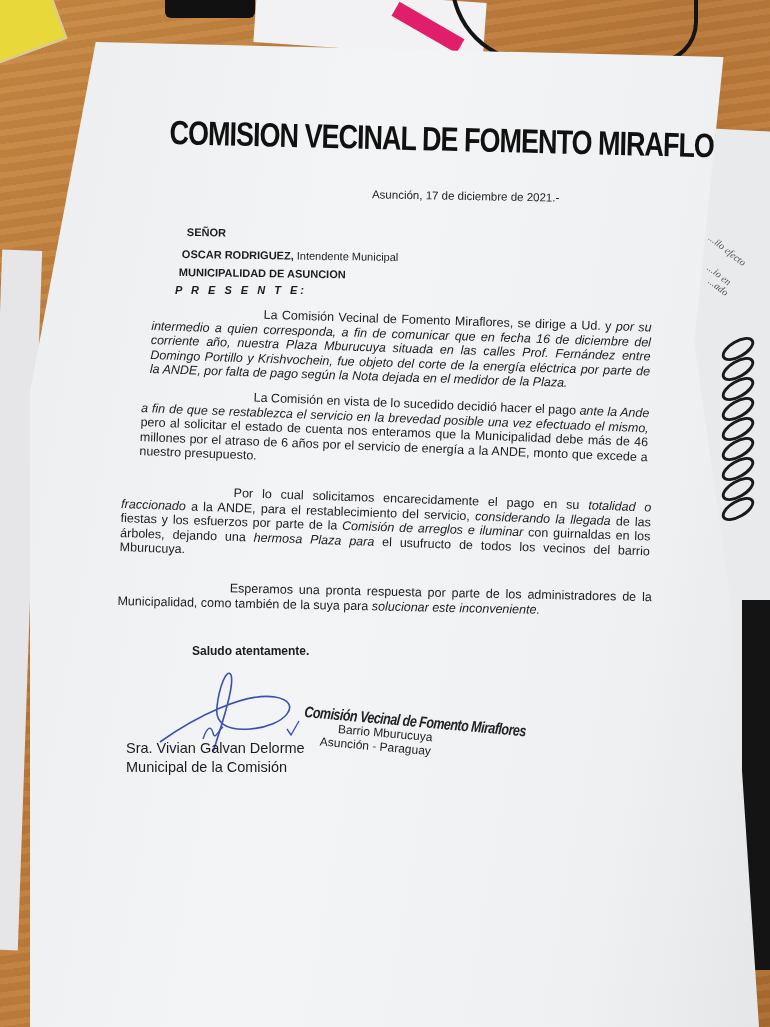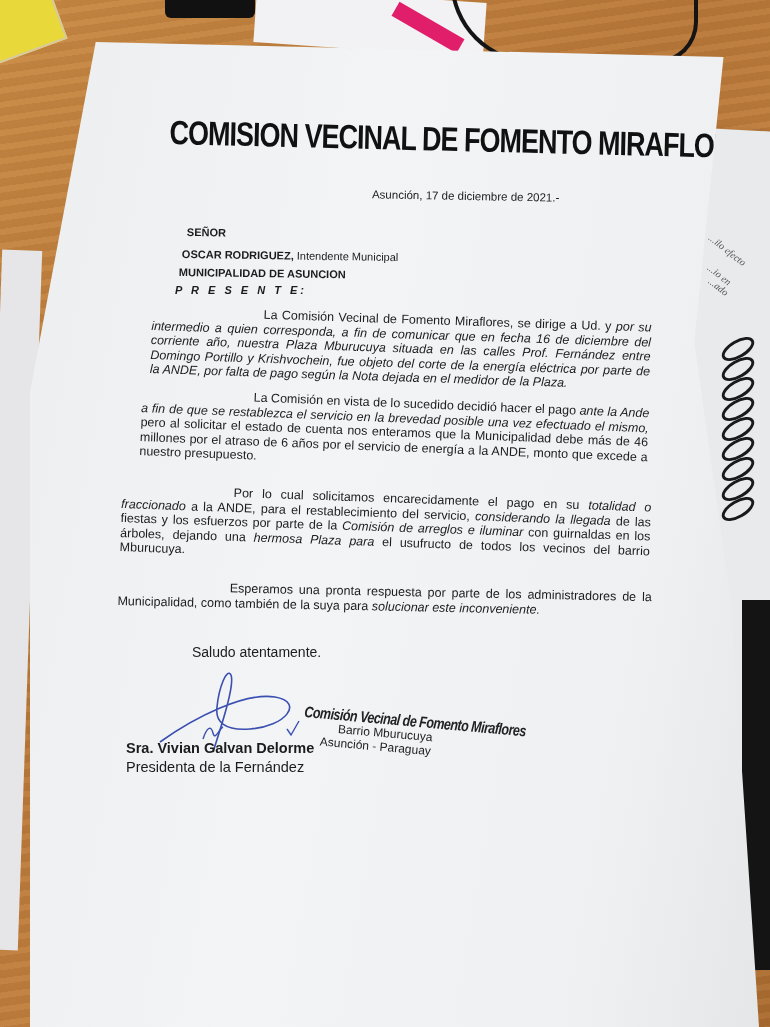--- a/index.html
+++ b/index.html
@@ -41,28 +41,28 @@
     position: absolute; font-size: 12.5px; line-height: 14.5px; text-align: justify; text-align-last: left;
     transform-origin: left top;
   }
   .para .indent { display: inline-block; width: 112px; }
   .p1 { left: 122px; top: 262px; width: 500px; transform: rotate(1.9deg); }
   .p2 { left: 112px; top: 344px; width: 508px; transform: rotate(2.3deg); }
   .p3 { left: 92px; top: 440px; width: 530px; transform: rotate(2deg); }
   .p3 .i { font-style: italic; }
   .p4 { left: 88px; top: 537px; width: 534px; transform: rotate(1.2deg); }
   .p4 .i { font-style: italic; }
-  .closing { position: absolute; left: 162px; top: 602px; font-size: 14px; }
+  .closing { position: absolute; left: 162px; top: 602px; font-size: 12px; font-weight: bold; }
   .signature { position: absolute; left: 125px; top: 625px; width: 160px; height: 90px; }
   .stamp { position: absolute; left: 275px; top: 663px; transform: rotate(5deg); transform-origin: left top; color: #222; }
   .stamp .s1 { font-weight: 900; font-style: italic; font-size: 12.5px; letter-spacing: -0.5px; transform: scaleY(1.25); display: block; white-space: nowrap; }
   .stamp .s2 { font-size: 12px; margin-left: 35px; display: block; }
   .stamp .s3 { font-size: 12px; margin-left: 18px; display: block; }
   .signer { position: absolute; left: 96px; top: 697px; font-size: 14.5px; line-height: 19px; }
-  .signer .name { font-weight: bold; display: block; }
+  .signer .name { font-weight: normal; display: block; }
 </style>
 </head>
 <body>
 
 <div class="yellow-folder"></div>
 <div class="black-device"></div>
 <div class="paper-top"></div>
 <div class="pink-strip"></div>
 <div class="cable"></div>
 <div class="left-sheet"></div>
@@ -135,15 +135,15 @@
   </svg>
 
   <div class="stamp">
     <span class="s1">Comisión Vecinal de Fomento Miraflores</span>
     <span class="s2">Barrio Mburucuya</span>
     <span class="s3">Asunción - Paraguay</span>
   </div>
 
   <div class="signer">
     <span class="name">Sra. Vivian Galvan Delorme</span>
-    <span style="display:block">Presidenta de la Fernández</span>
+    <span style="display:block">Municipal de la Comisión</span>
   </div>
 </div>
 
 </body></html>

